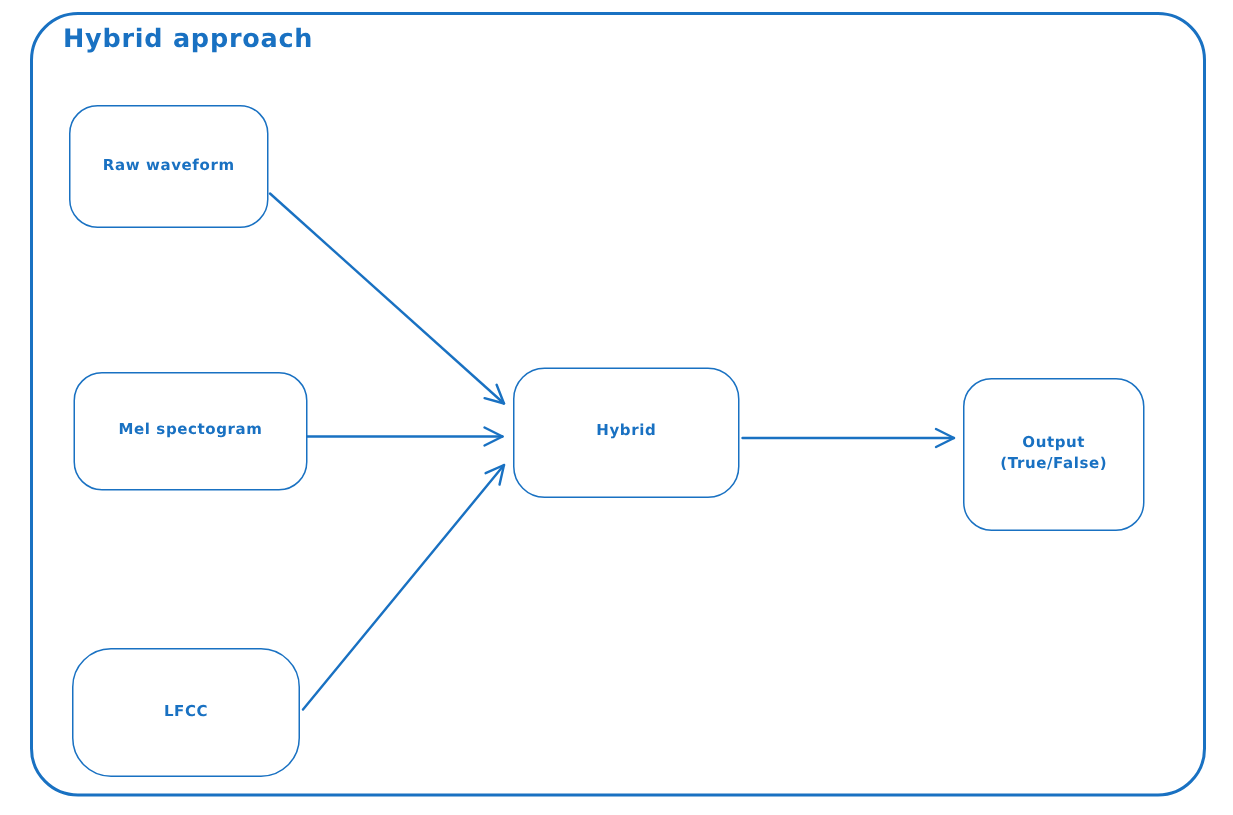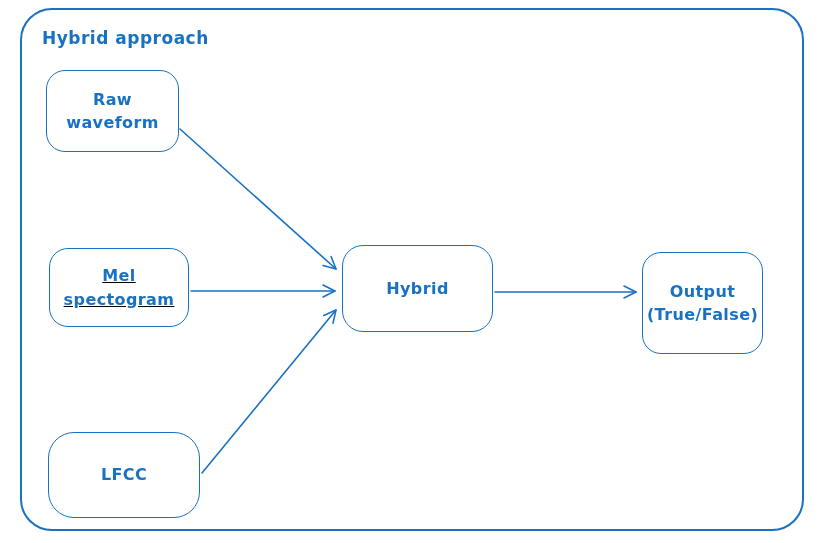--- a/index.html
+++ b/index.html
@@ -18,50 +18,50 @@
     position: absolute;
     left: 20px; top: 8px;
     width: 784px; height: 523px;
     border: 2px solid var(--accent);
     border-radius: 32px;
     background: transparent;
   }
 
   .diagram-title {
     position: absolute;
-    left: 42px; top: 28px;
+    left: 42px; top: 16px;
     font-size: 17px;
     font-weight: bold;
     letter-spacing: 0.5px;
     color: var(--accent);
     white-space: nowrap;
   }
 
   .node {
     position: absolute;
     border: 1.6px solid var(--accent);
     border-radius: 19px;
     background: var(--bg);
     display: flex;
     align-items: center;
     justify-content: center;
     text-align: center;
   }
   .node .node-label {
     color: var(--accent);
-    font-size: 16px;
+    font-size: 10px;
     font-weight: bold;
     letter-spacing: 0.4px;
     line-height: 1.45;
     white-space: pre-line;
     padding: 0 6px;
   }
 
   .node-raw   { left: 46px;  top: 70px;  width: 133px; height: 82px; }
-  .node-mel   { left: 49px;  top: 248px; width: 140px; height: 79px; text-decoration: underline; }
+  .node-mel   { left: 49px;  top: 248px; width: 156px; height: 79px; }
   .node-lfcc  { left: 48px;  top: 432px; width: 152px; height: 86px; border-radius: 26px; }
   .node-model { left: 342px; top: 245px; width: 151px; height: 87px; border-radius: 21px; }
   .node-out   { left: 642px; top: 252px; width: 121px; height: 102px; }
 
   .edges-layer {
     position: absolute;
     left: 0; top: 0;
     width: 822px; height: 543px;
     pointer-events: none;
   }

